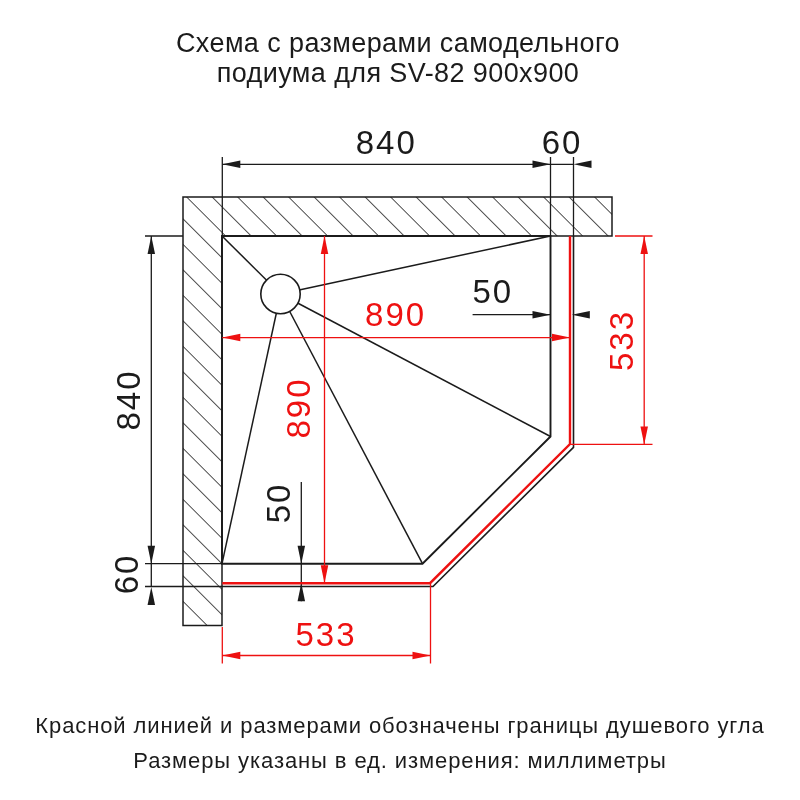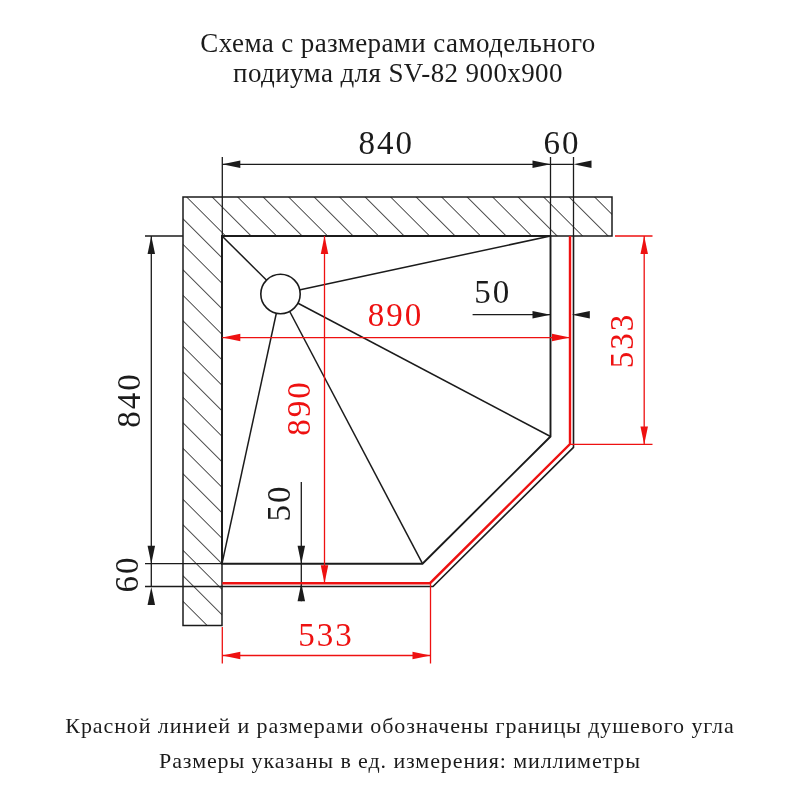--- a/index.html
+++ b/index.html
@@ -1,16 +1,16 @@
 <!DOCTYPE html>
 <html><head>
 <meta charset="utf-8">
 <style>
 html,body{margin:0;padding:0;background:#fff;}
-#page{width:800px;height:800px;position:relative;font-family:Liberation Serif, serif;}
+#page{width:800px;height:800px;position:relative;font-family:Liberation Sans, sans-serif;}
 svg{position:absolute;top:0;left:0;}
 text{fill:#1b1b1b;}
 .red{fill:#ee1111;}
 .dimtxt{font-size:33px;letter-spacing:2px;}
 .title{font-size:27px;letter-spacing:0.4px;}
 .foot{font-size:22px;letter-spacing:0.9px;}
 </style>
 </head>
 <body>
 <div id="page">

